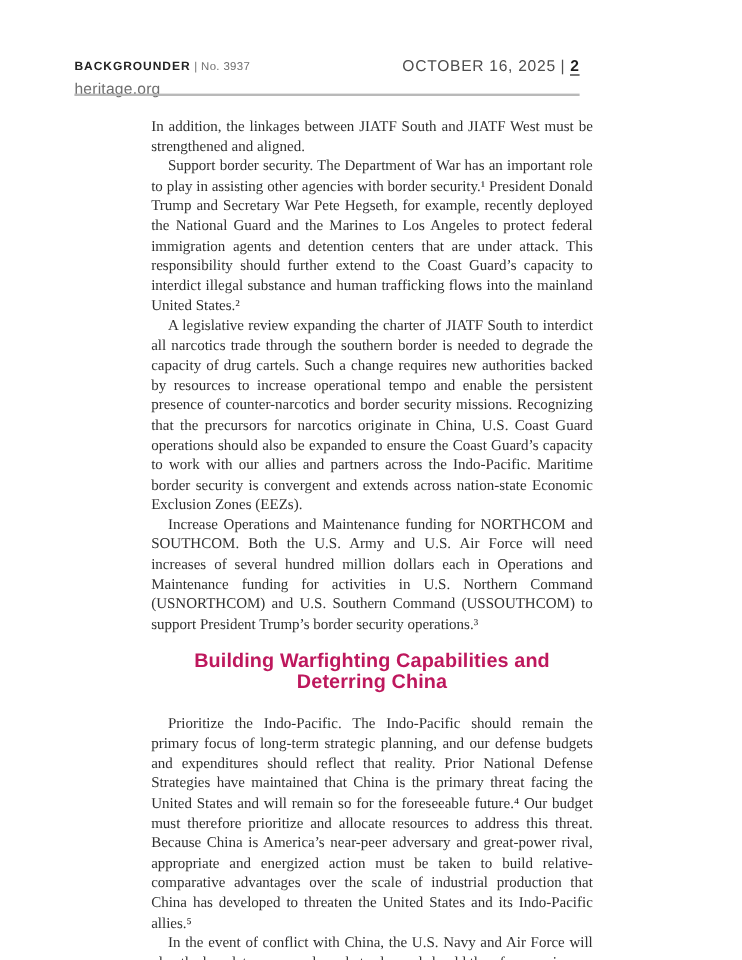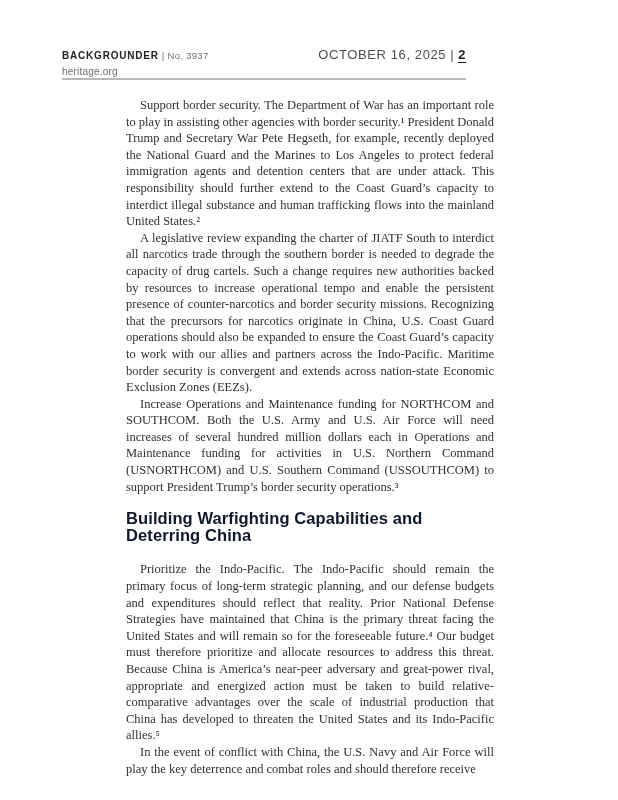--- a/index.html
+++ b/index.html
@@ -3,20 +3,21 @@
 <meta charset="utf-8">
 <style>
   html, body { margin: 0; padding: 0; background: #ffffff; }
   .page {
     position: relative;
     width: 528px;
     height: 800px;
     background: #ffffff;
     overflow: hidden;
     font-family: "Liberation Sans", sans-serif;
+    padding-left: 17px;
   }
   .hdr {
     position: absolute;
     left: 62px;
     right: 62px;
     top: 45px;
     display: flex;
     justify-content: space-between;
     align-items: flex-start;
   }
@@ -27,21 +28,21 @@
     letter-spacing: 0.8px;
     color: #232323;
   }
   .issue {
     font-size: 9.5px;
     color: #6e6e6e;
     letter-spacing: 0.3px;
     margin-left: 3px;
   }
   .site {
-    font-size: 10px;
+    font-size: 13px;
     color: #6e6e6e;
     letter-spacing: 0.2px;
     margin-top: 3px;
   }
   .hdr-right {
     display: flex;
     gap: 4px;
     font-size: 13px;
     letter-spacing: 0.6px;
     color: #4d4d4d;
@@ -73,23 +74,23 @@
     color: #303030;
     text-align: justify;
   }
   .bodycol p { margin: 0; }
   .ind { text-indent: 14px; }
   .lead { font-weight: normal; }
   .bodycol h2 {
     font-family: "Liberation Sans", sans-serif;
     font-size: 16.5px;
     font-weight: 700;
-    color: #0f172a;
+    color: #be185d;
     margin: 15px 0 18px 0;
-    text-align: left;
+    text-align: center;
     text-indent: 0;
     letter-spacing: 0.1px;
   }
 </style>
 </head>
 <body>
 
 <div class="page">
 
   <header class="hdr">
@@ -102,20 +103,21 @@
     <div class="hdr-right">
       <span>OCTOBER 16, 2025</span>
       <span>|</span>
       <span class="pagenum">2</span>
     </div>
   </header>
 
   <div class="rule"></div>
 
   <main class="bodycol">
+    <p><span class="lead"></span><span>In addition, the linkages between JIATF South and JIATF West must be strengthened and aligned.</span></p>
 
     <p class="ind"><span class="lead">Support border security. </span><span>The Department of War has an important role to play in assisting other agencies with border security.¹ President Donald Trump and Secretary War Pete Hegseth, for example, recently deployed the National Guard and the Marines to Los Angeles to protect federal immigration agents and detention centers that are under attack. This responsibility should further extend to the Coast Guard’s capacity to interdict illegal substance and human trafficking flows into the mainland United States.²</span></p>
 
     <p class="ind"><span class="lead"></span><span>A legislative review expanding the charter of JIATF South to interdict all narcotics trade through the southern border is needed to degrade the capacity of drug cartels. Such a change requires new authorities backed by resources to increase operational tempo and enable the persistent presence of counter-narcotics and border security missions. Recognizing that the precursors for narcotics originate in China, U.S. Coast Guard operations should also be expanded to ensure the Coast Guard’s capacity to work with our allies and partners across the Indo-Pacific. Maritime border security is convergent and extends across nation-state Economic Exclusion Zones (EEZs).</span></p>
 
     <p class="ind"><span class="lead">Increase Operations and Maintenance funding for NORTHCOM and SOUTHCOM. </span><span>Both the U.S. Army and U.S. Air Force will need increases of several hundred million dollars each in Operations and Maintenance funding for activities in U.S. Northern Command (USNORTHCOM) and U.S. Southern Command (USSOUTHCOM) to support President Trump’s border security operations.³</span></p>
 
     <h2>Building Warfighting Capabilities and Deterring China</h2>
 
     <p class="ind"><span class="lead">Prioritize the Indo-Pacific. </span><span>The Indo-Pacific should remain the primary focus of long-term strategic planning, and our defense budgets and expenditures should reflect that reality. Prior National Defense Strategies have maintained that China is the primary threat facing the United States and will remain so for the foreseeable future.⁴ Our budget must therefore prioritize and allocate resources to address this threat. Because China is America’s near-peer adversary and great-power rival, appropriate and energized action must be taken to build relative-comparative advantages over the scale of industrial production that China has developed to threaten the United States and its Indo-Pacific allies.⁵</span></p>

